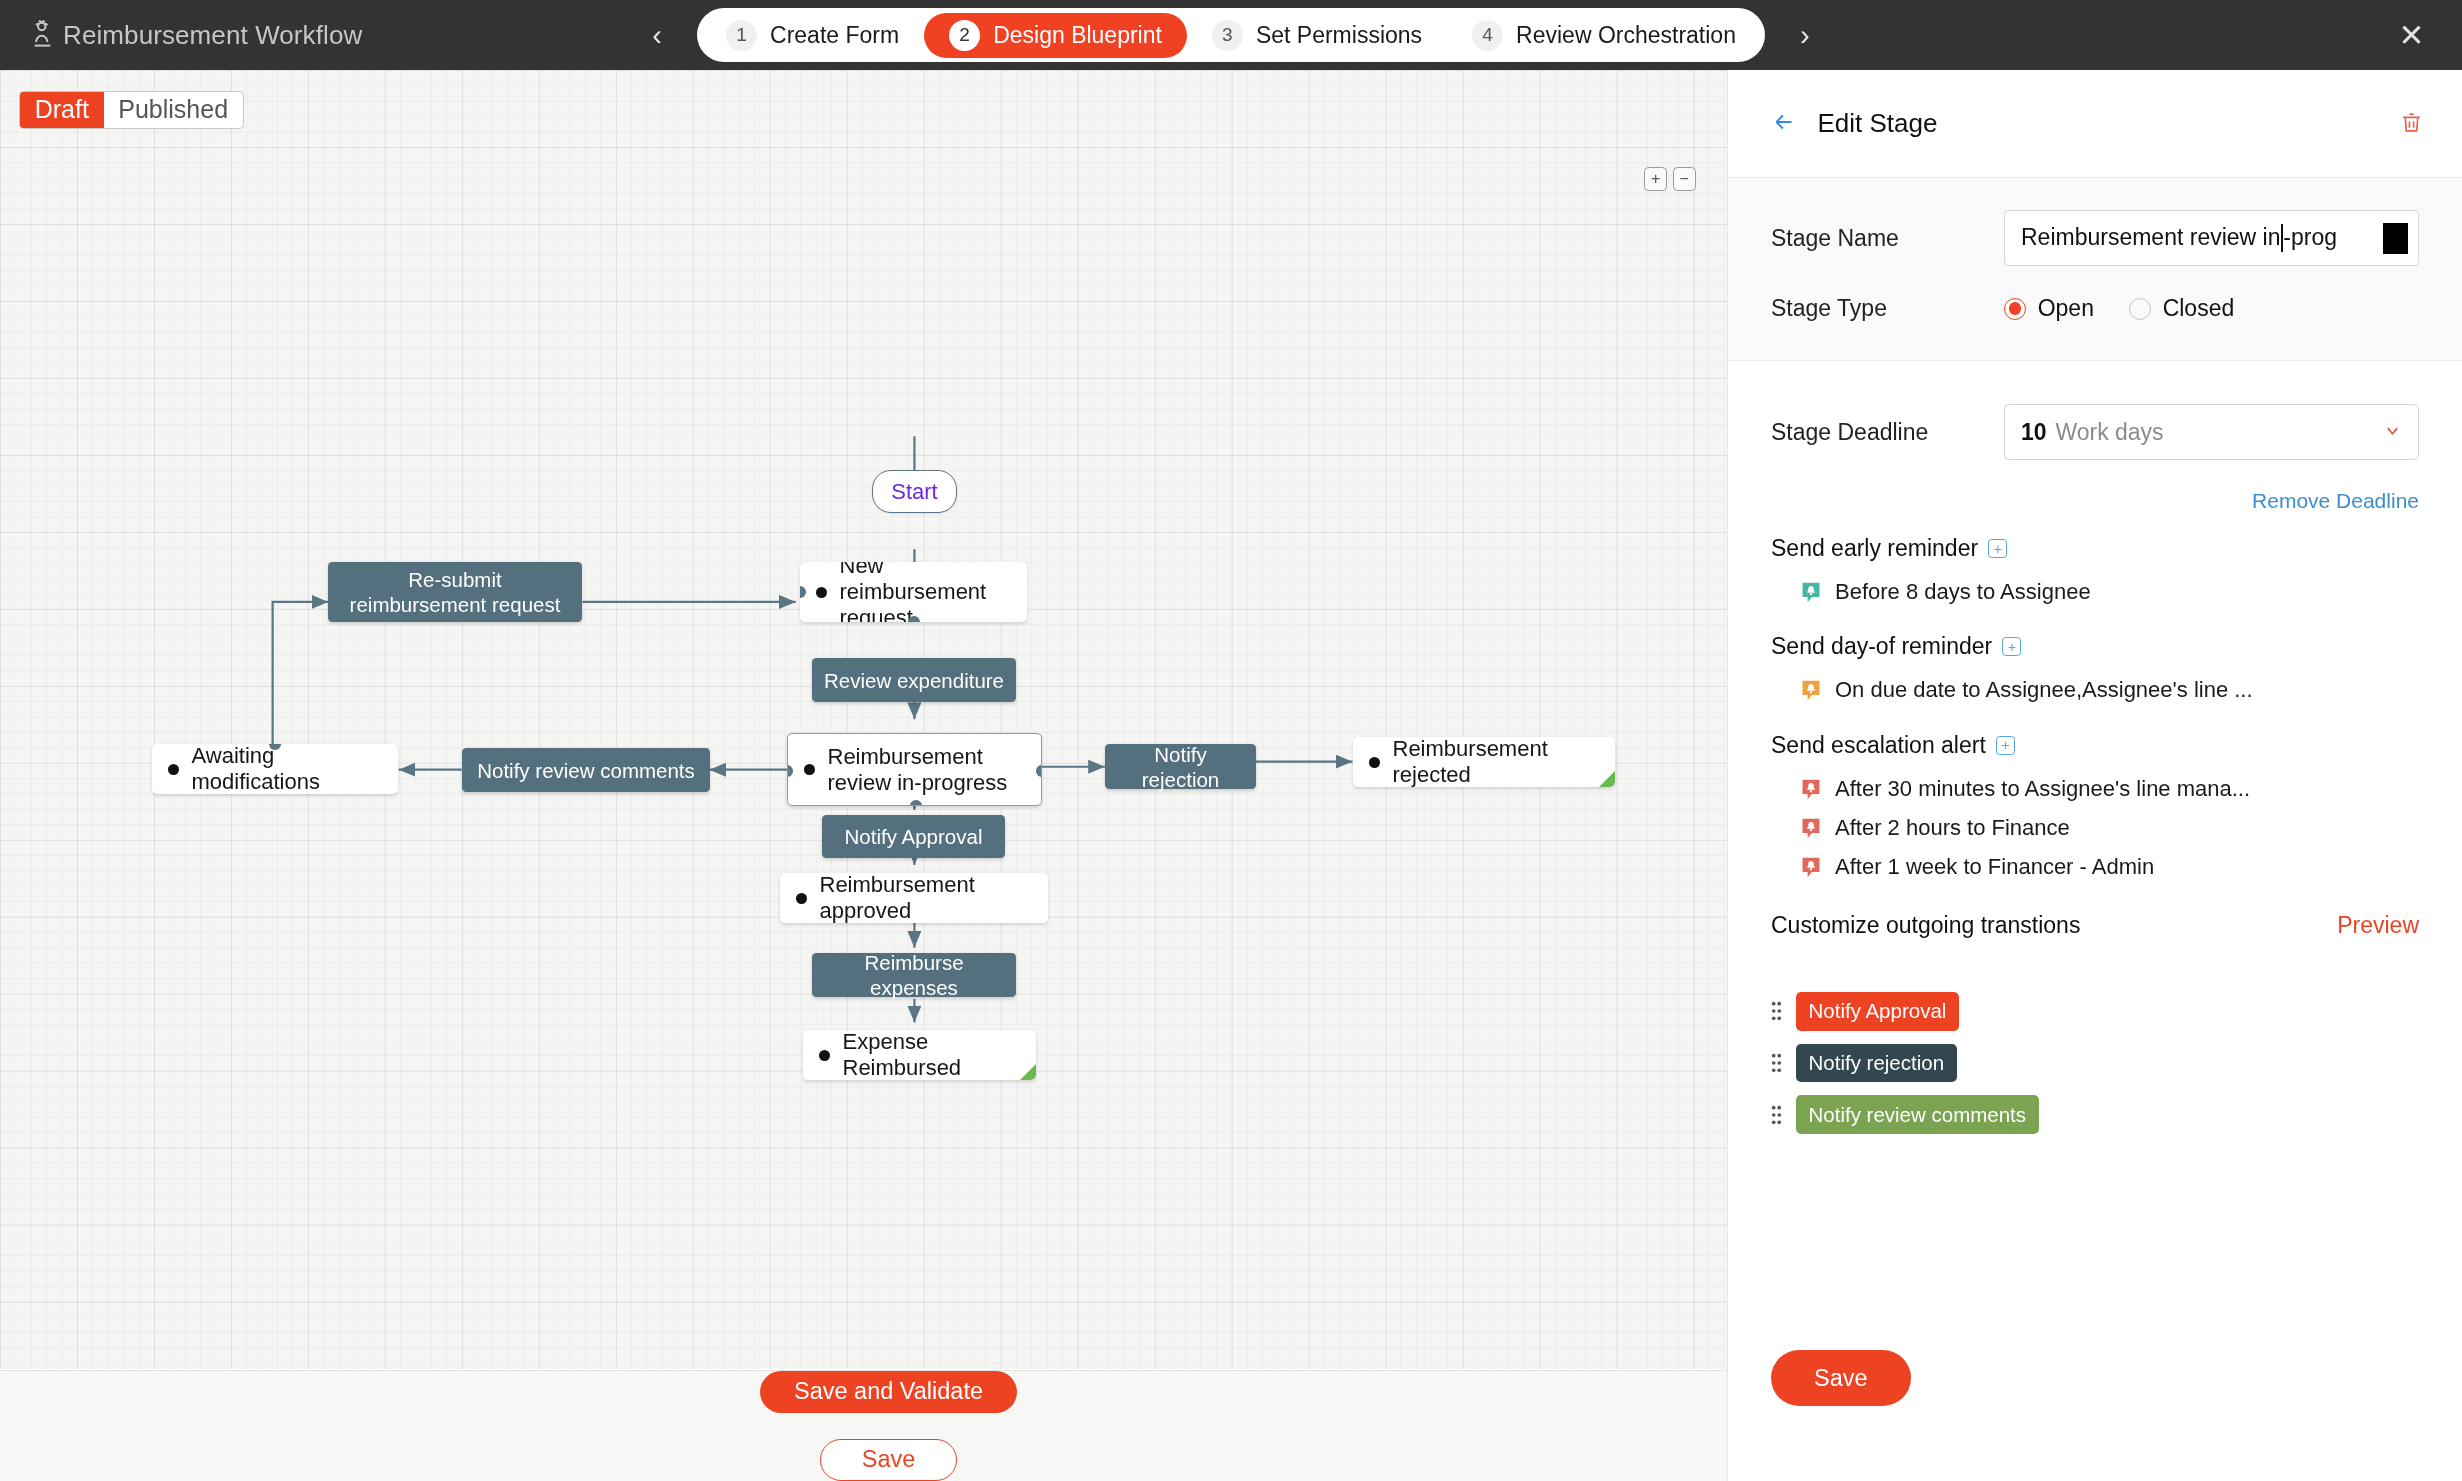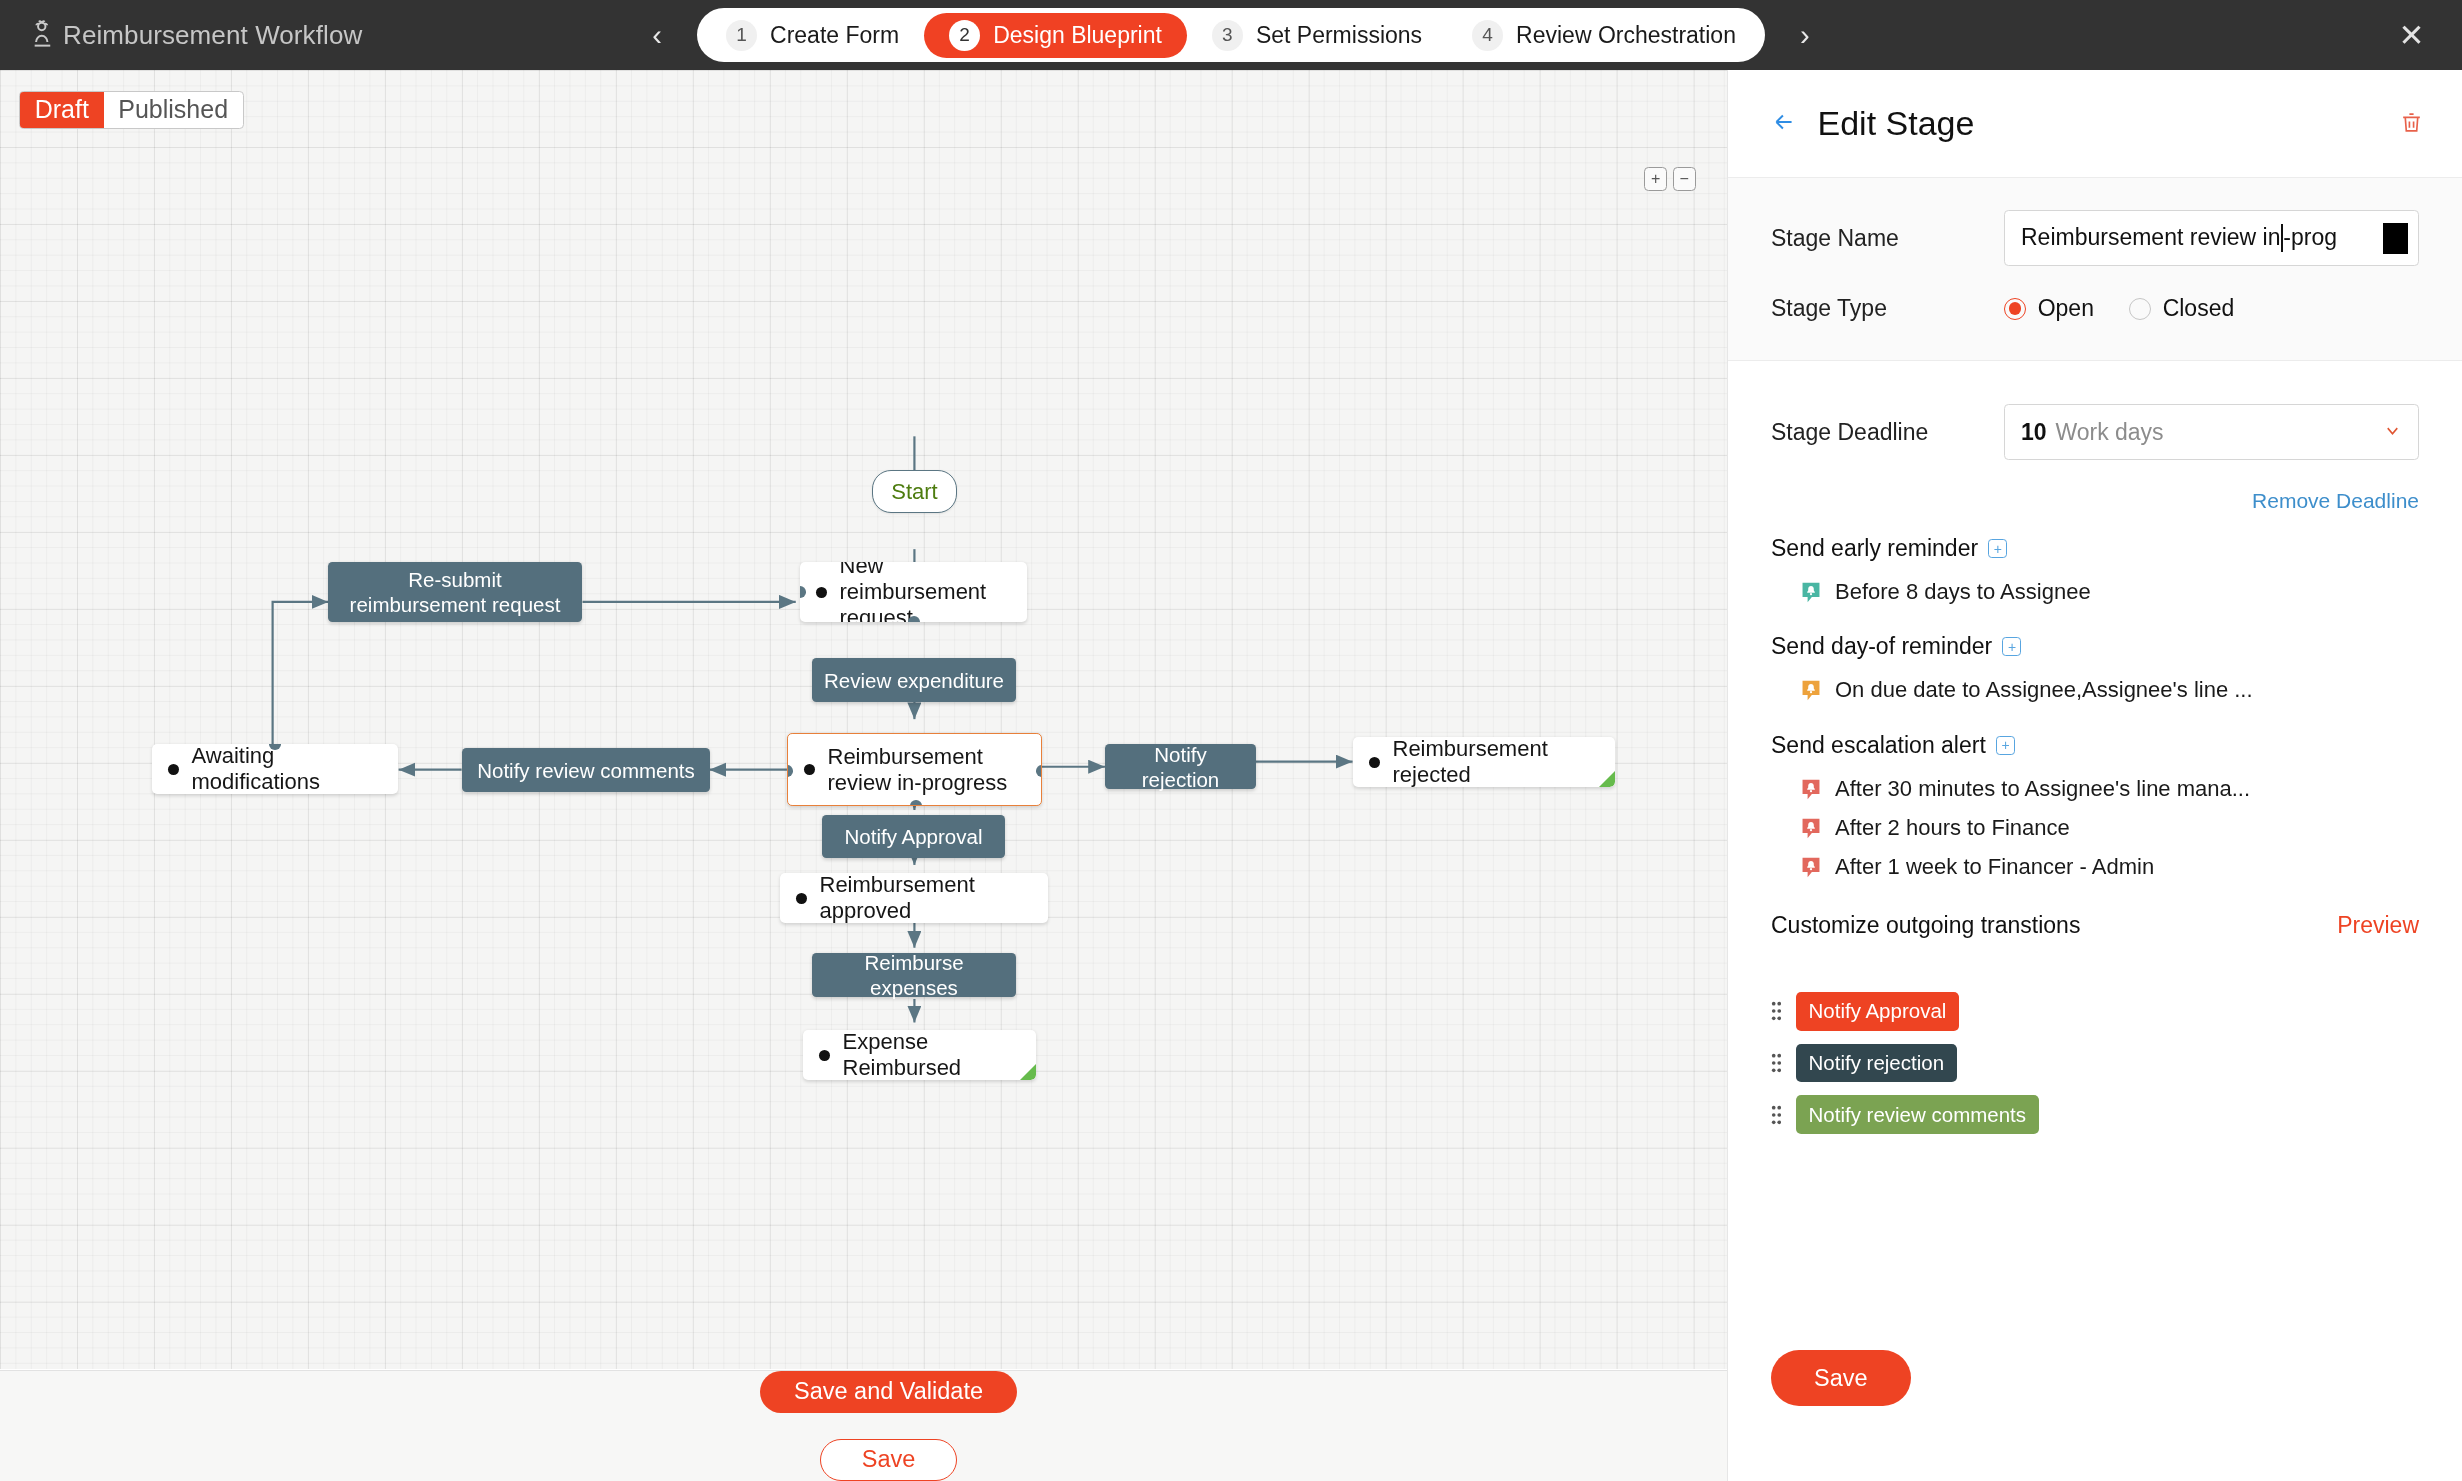--- a/index.html
+++ b/index.html
@@ -102,21 +102,21 @@
     margin-right: 12.5px; flex: none;
   }
   .node-stage.selected { border: 1.5px solid #e8803a; }
   .closed-corner {
     position: absolute; right: 0; bottom: 0; width: 0; height: 0;
     border-left: 16px solid transparent; border-bottom: 16px solid #66bb4c;
     border-bottom-right-radius: 5.1px;
   }
   .node-start {
     background: #fff; border: 1.5px solid #5b7683; border-radius: 19px;
-    font-size: 22px; color: #4d7c0f; display: flex; align-items: center;
+    font-size: 22px; color: #6d28d9; display: flex; align-items: center;
     justify-content: center; box-shadow: 0 0.7px 2.2px rgba(0,0,0,.1);
   }
   .node-trans {
     background: #546f7d; color: #ffffff; border-radius: 4.4px;
     display: flex; align-items: center; justify-content: center;
     text-align: center; font-size: 20.5px; line-height: 1.22;
     box-shadow: 0 1.5px 3.7px rgba(0,0,0,.16); padding: 0 11.7px;
   }
   .handle {
     position: absolute; width: 11.7px; height: 11.7px; border-radius: 50%;
@@ -142,21 +142,21 @@
   
   #panel {
     position: absolute; left: 1727px; top: 70px; width: 735px; height: 1411px;
     background: #ffffff; border-left: 0.7px solid #e6e6e6;
   }
   #panel-head {
     height: 108px; display: flex; align-items: center; padding: 0 43px 0 43px;
     border-bottom: 0.7px solid #ececec; position: relative;
   }
   #panel-head .back { color: #2f8de4; font-size: 26px; cursor: pointer; margin-right: 20.5px; line-height: 1;}
-  #panel-head .ptitle { font-size: 34px; color: #111; }
+  #panel-head .ptitle { font-size: 26px; color: #111; }
   #panel-head .trash { position: absolute; right: 38px; color: #e8614a; cursor: pointer; }
 
   #panel-top {
     background: #fafafa; border-bottom: 0.7px solid #ececec; padding: 32px 43px 38px 43px;
   }
   .frow { display: flex; align-items: center; margin-bottom: 29px; }
   .frow:last-child { margin-bottom: 0; }
   .flabel { width: 233px; font-size: 23px; color: #222; flex: none; }
   .textinput {
     flex: 1; height: 56px; border: 0.7px solid #d6d6d6; border-radius: 4.4px;

